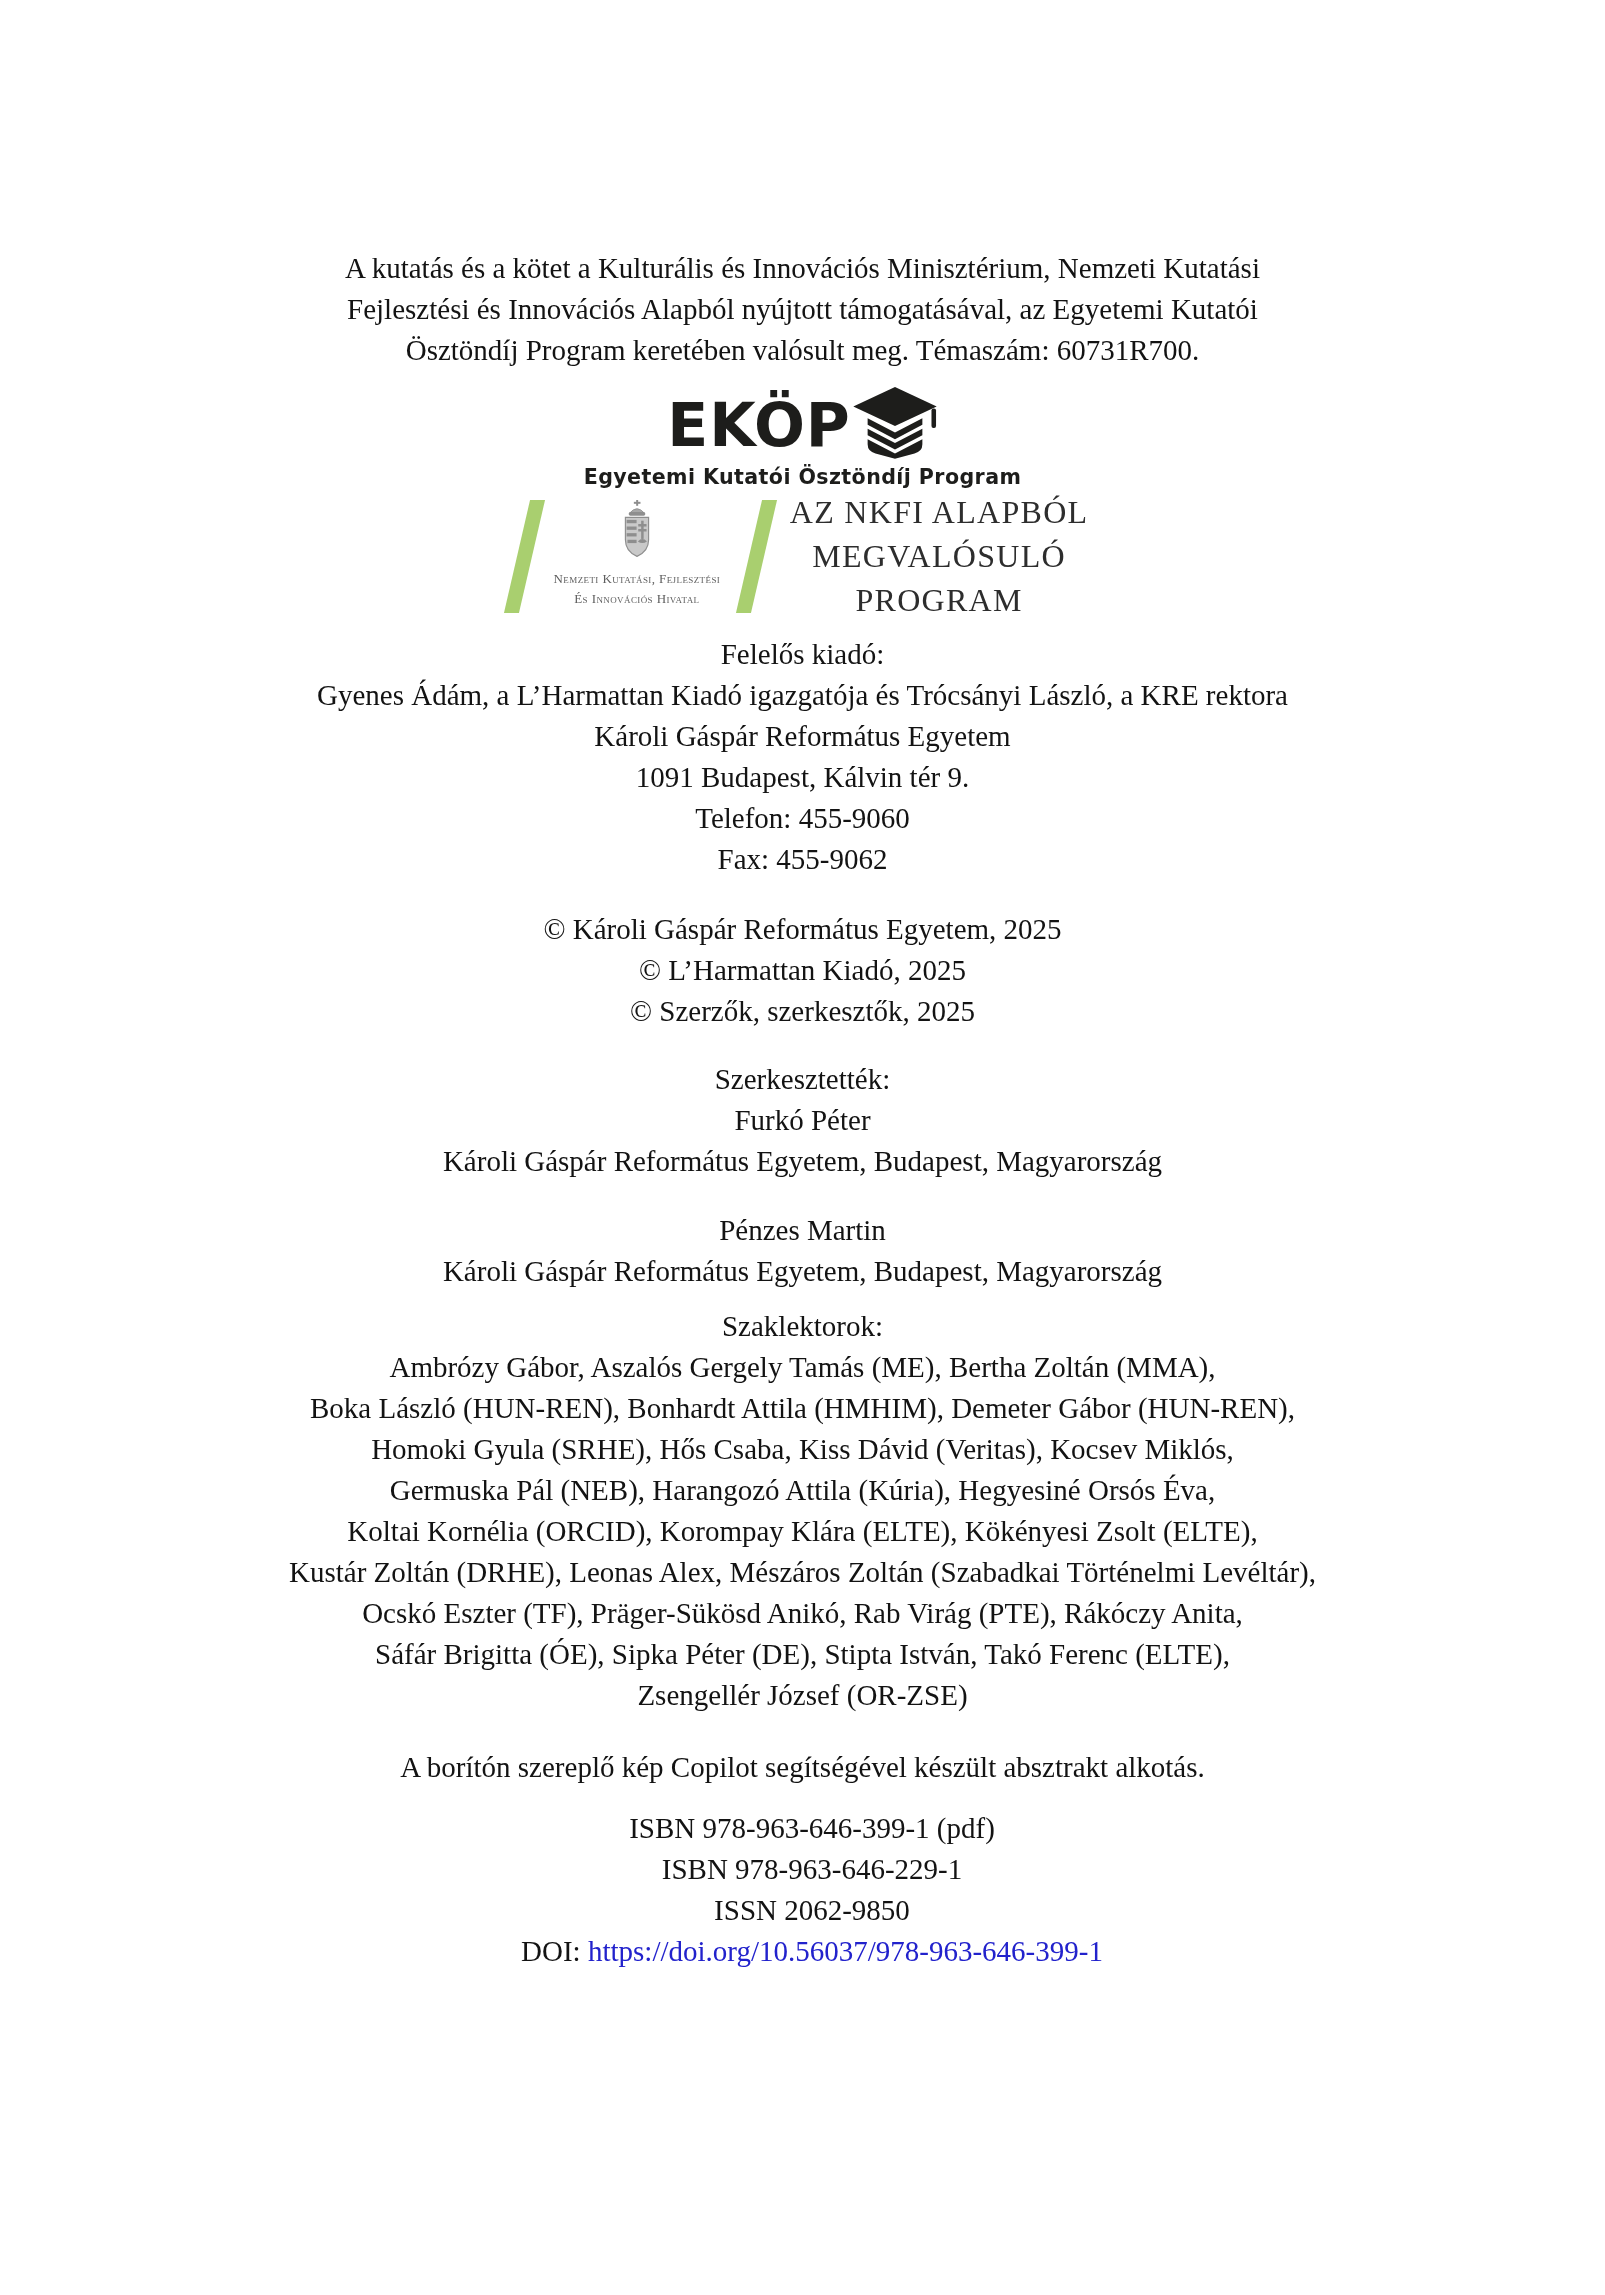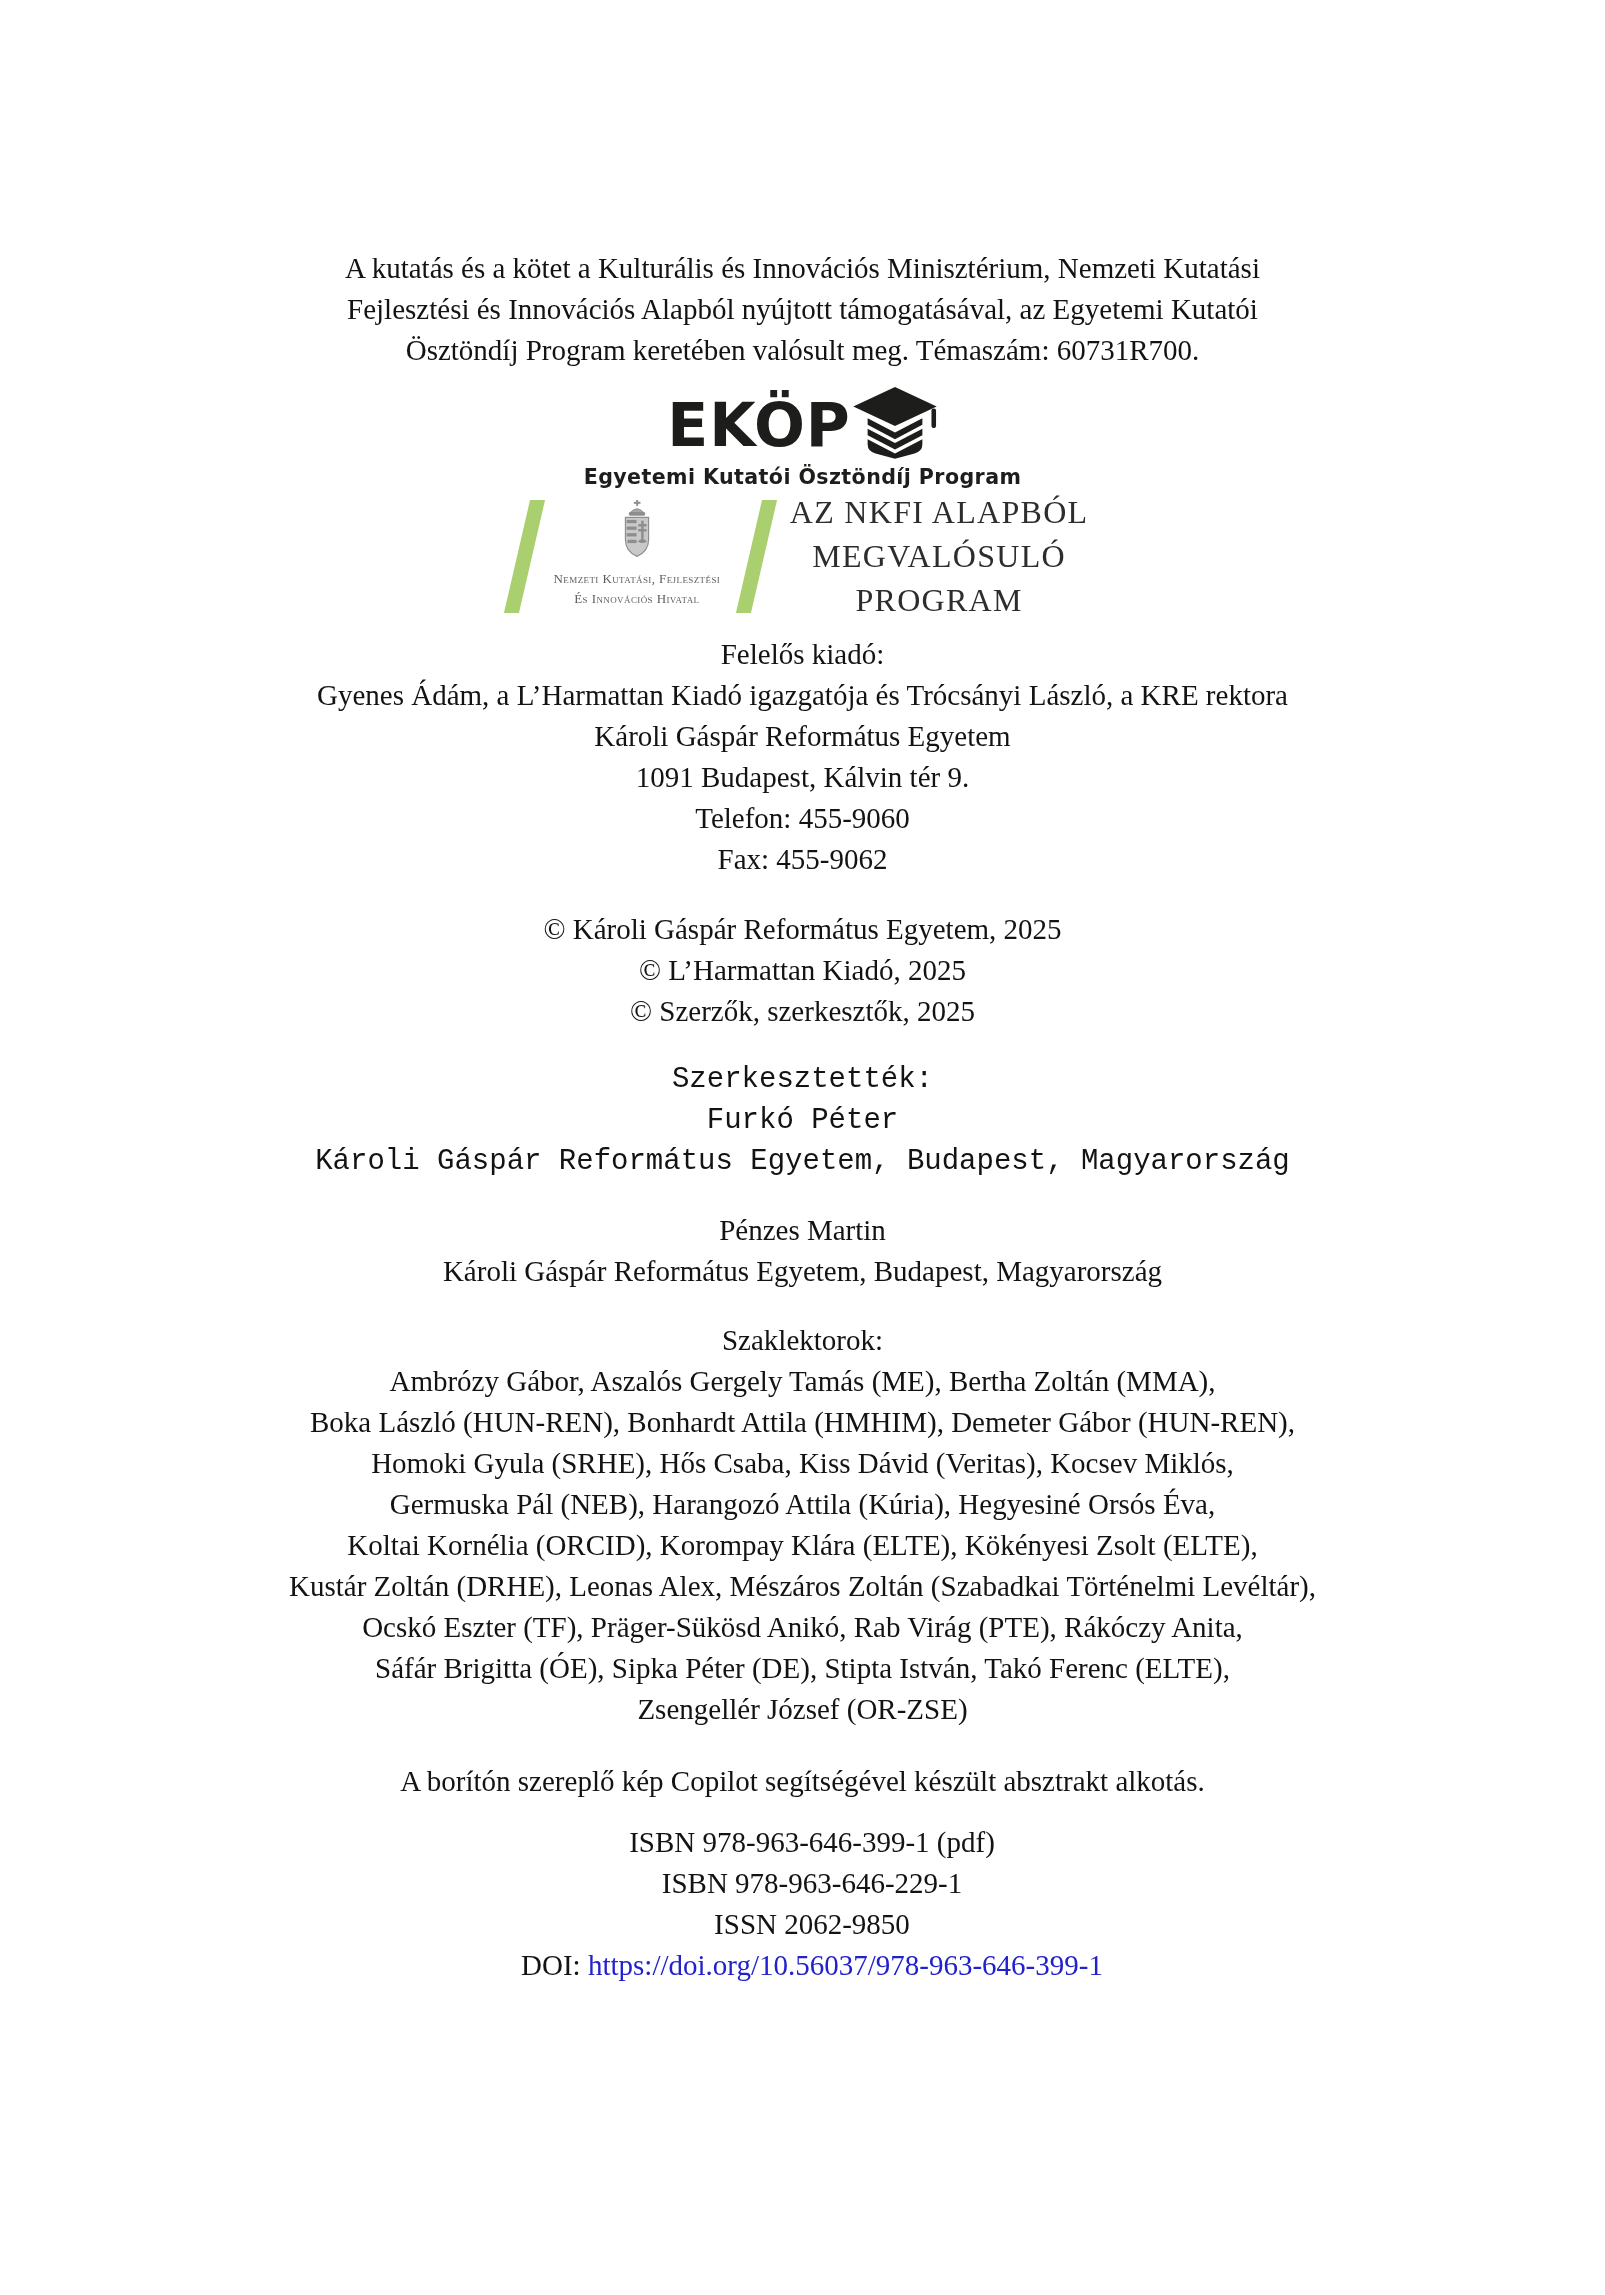--- a/index.html
+++ b/index.html
@@ -49,23 +49,23 @@
   }
   .nkfi-program{text-align:center;}
   .program-line{
     font-size:32px;line-height:44px;color:#2d2d2d;
     letter-spacing:1.3px;white-space:nowrap;
   }
 
   
   .publisher{margin-top:19px;}
   .copyright{margin-top:29px;}
-  .editors-heading-block{margin-top:27.5px;font-family:Liberation Mono, monospace;}
+  .editors-heading-block{margin-top:27.5px;}
   .editor-block{margin-top:27.5px;}
-  .reviewers{margin-top:28px;}
+  .reviewers{margin-top:14px;}
   .cover-note{margin-top:31px;}
   .identifiers{margin-top:20px;padding-left:19px;}
 
   a.link{color:var(--link);text-decoration:none;cursor:pointer;}
 </style>
 </head>
 <body>
 
 <div class="page">
 

